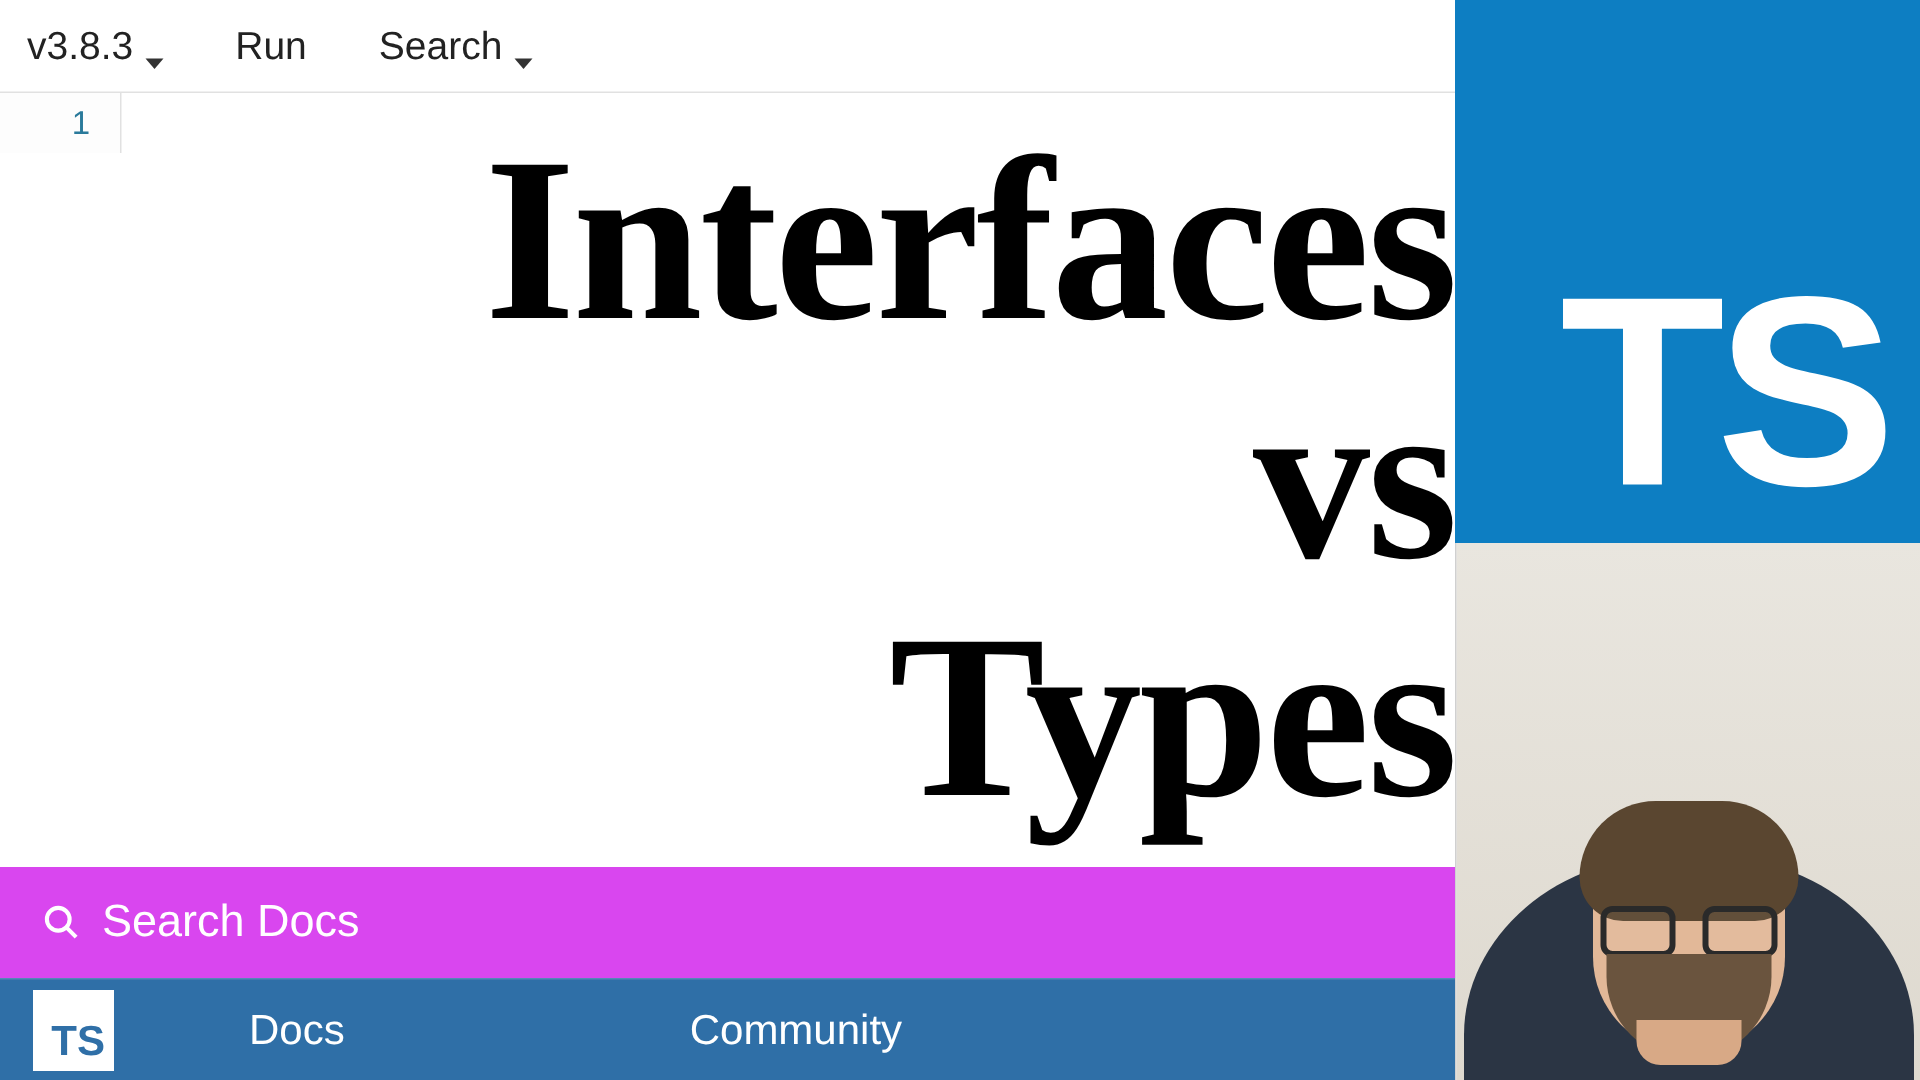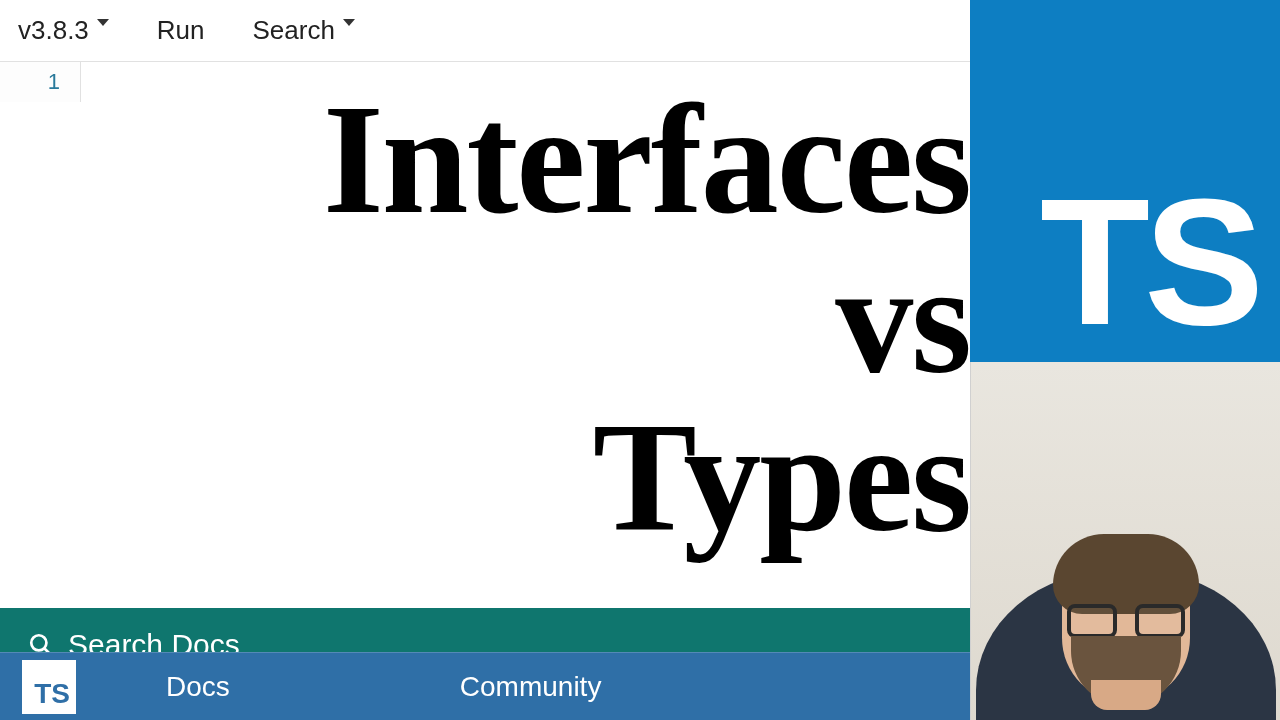--- a/index.html
+++ b/index.html
@@ -17,21 +17,21 @@
     height: 62px;
     display: flex;
     align-items: center;
     padding: 0 18px;
     gap: 48px;
     border-bottom: 1px solid #e1e1e1;
     font-size: 26px;
     color: #222;
     width: 970px;
   }
-  .toolbar .item { display: flex; align-items: flex-start; gap: 8px; cursor: pointer; }
+  .toolbar .item { display: flex; align-items: flex-end; gap: 8px; cursor: pointer; }
   .caret {
     width: 0; height: 0;
     border-left: 6px solid transparent;
     border-right: 6px solid transparent;
     border-top: 7px solid #333;
     margin-top: 4px;
   }
 
   
   .editor {
@@ -69,28 +69,27 @@
     pointer-events: none;
   }
 
   
   .searchbar {
     position: absolute;
     left: 0;
     top: 578px;
     width: 970px;
     height: 74px;
-    background: #0f766e;
+    background: #d946ef;
     color: #fff;
     display: flex;
     align-items: center;
     padding: 0 28px;
     font-size: 30px;
     gap: 14px;
-    margin-top: 30px;
   }
   .search-icon {
     width: 26px; height: 26px;
     stroke: #fff; fill: none; stroke-width: 2.5;
   }
 
   
   .bottomnav {
     position: absolute;
     left: 0;

